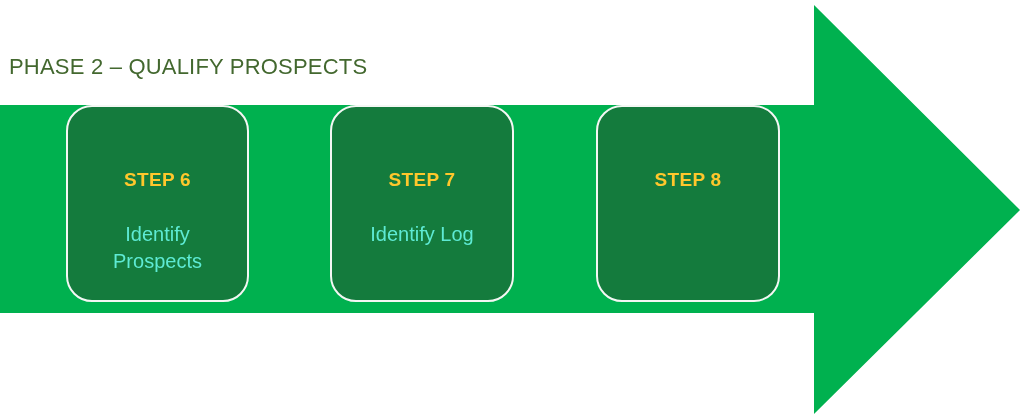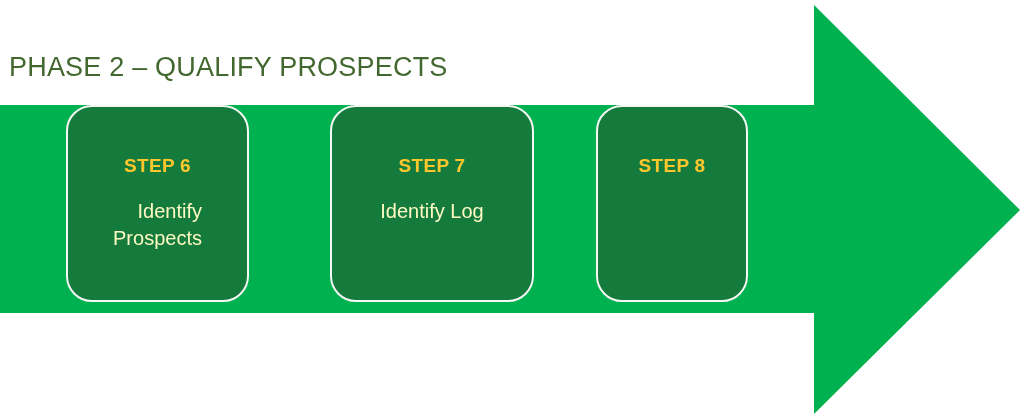--- a/index.html
+++ b/index.html
@@ -28,21 +28,21 @@
     width: 1024px;
     height: 419px;
     display: block;
   }
 
   
   #phase-title {
     position: absolute;
     left: 9px;
     top: 50px;
-    font-size: 27px;
+    font-size: 22px;
     line-height: 34px;
     letter-spacing: 0.2px;
     color: #43682f;
     font-weight: 400;
     white-space: nowrap;
   }
 
   
   .step-box {
     position: absolute;
@@ -52,40 +52,40 @@
     border: 2px solid #f4f7f4;
     border-radius: 26px;
     box-sizing: border-box;
     display: flex;
     flex-direction: column;
     align-items: center;
     justify-content: flex-start;
     padding-top: 47px;
   }
   #step-box-1 { left: 66px;  width: 183px; }
-  #step-box-2 { left: 330px; width: 204px; }
-  #step-box-3 { left: 596px; width: 152px; }
+  #step-box-2 { left: 330px; width: 184px; }
+  #step-box-3 { left: 596px; width: 184px; }
 
   .step-label {
     color: #ffc72c;
     font-weight: bold;
     font-size: 19px;
     line-height: 23px;
     letter-spacing: 0.3px;
     text-align: center;
-    margin: 0 0 13px 0;
+    margin: 14px 0 13px 0;
   }
 
   .step-desc {
-    color: #fef9c3;
+    color: #5eead4;
     font-size: 20px;
     line-height: 27px;
-    text-align: right;
+    text-align: center;
     font-weight: 400;
-    margin: 8px;
+    margin: 17px;
     padding: 0 8px;
     white-space: pre-line;
   }
 </style>
 </head>
 <body>
 
 <div id="canvas">
 
   <svg id="arrow-svg" viewBox="0 0 1024 419" aria-hidden="true">

